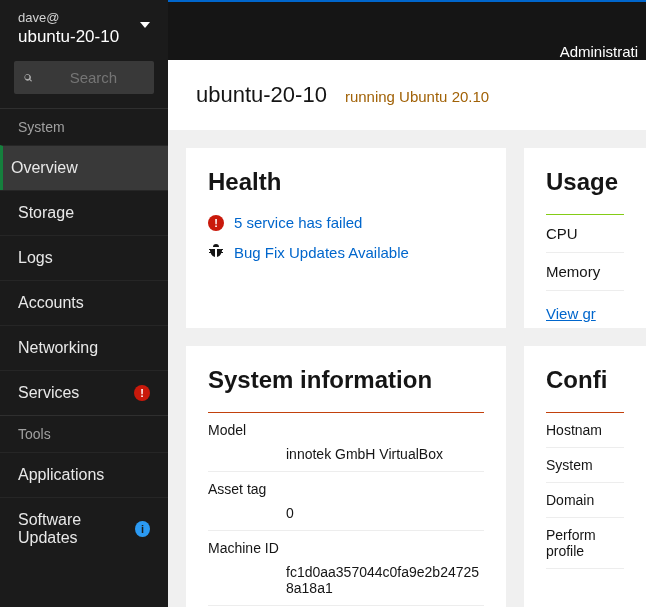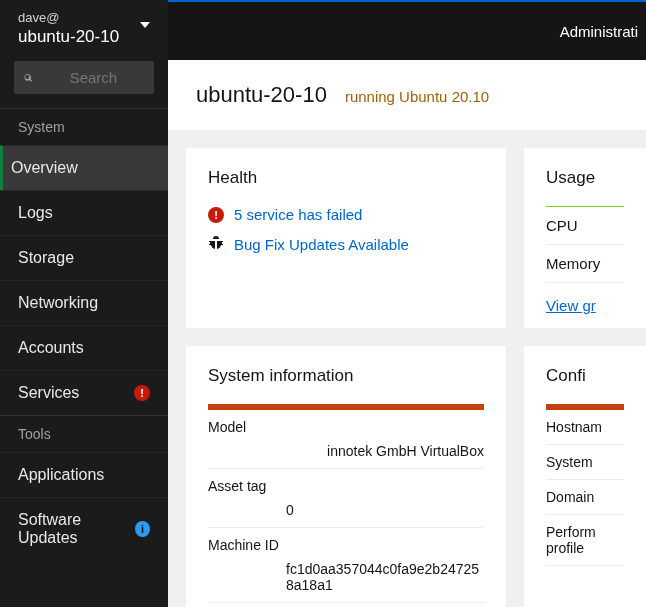--- a/index.html
+++ b/index.html
@@ -15,44 +15,44 @@
   .search-box svg { width: 14px; height: 14px; fill: #aaa; margin-right: 8px; }
   .search-box input { background: transparent; border: none; outline: none; color: #d2d2d2; font-size: 15px; width: 100%; }
   .nav-header { font-size: 14px; color: #a0a0a0; padding: 10px 18px 10px 18px; border-top: 1px solid #2f2f2f; }
   .nav-item { display: flex; align-items: center; justify-content: space-between; padding: 13px 18px; font-size: 16px; color: #e8e8e8; cursor: pointer; border-top: 1px solid #262626; }
   .nav-item.active { background: #393939; border-left: 3px solid #15803d; padding-left: 8px; }
   .badge-dot { width: 16px; height: 16px; border-radius: 50%; display: inline-flex; align-items: center; justify-content: center; font-size: 11px; font-weight: bold; color: #1b1b1b; }
   .badge-red { background: #c9190b; color: #fff; }
   .badge-blue { background: #2b9af3; color: #1b1b1b; }
 
   .main { flex: 1; background: #fff; display: flex; flex-direction: column; }
-  .topbar { height: 60px; background: #151515; border-top: 2px solid #0066cc; color: #fff; display: flex; align-items: center; justify-content: flex-end; padding: 0 8px; }
+  .topbar { height: 60px; background: #151515; border-top: 2px solid #0066cc; color: #fff; display: flex; align-items: flex-end; justify-content: flex-end; padding: 0 8px; }
   .topbar span { font-size: 15px; }
   .content { background: #f0f0f0; flex: 1; overflow: hidden; }
   .page-head { background: #fff; padding: 22px 28px; display: flex; align-items: baseline; gap: 18px; }
   .page-head h1 { font-size: 22px; font-weight: 400; color: #151515; }
   .page-head .sub { font-size: 15px; color: #a16207; }
   .cards { display: flex; gap: 18px; padding: 18px 0 0 18px; }
   .card { background: #fff; padding: 20px 22px; min-width: 0; }
   .card.health { width: 320px; height: 180px; }
   .card.usage { flex: 1; height: 180px; }
-  .card h2 { font-size: 17px; font-weight: 400; margin-bottom: 18px; }
+  .card h2 { font-size: 24px; font-weight: 700; margin-bottom: 18px; }
   .health-row { display: flex; align-items: center; gap: 10px; margin-bottom: 12px; font-size: 15px; }
   .health-row a { color: #06c; text-decoration: none; }
   .icon-circle-err { width: 16px; height: 16px; border-radius: 50%; background: #c9190b; color: #fff; display: inline-flex; align-items: center; justify-content: center; font-size: 11px; font-weight: bold; }
   .icon-bug svg { width: 16px; height: 16px; fill: #151515; }
   .usage-row { display: flex; padding: 10px 0; border-bottom: 1px solid #ededed; font-size: 15px; }
   .usage-row:first-of-type { border-top: 1px solid #84cc16; }
   .view-link { color: #06c; font-size: 15px; display: inline-block; margin-top: 14px; }
 
   .cards2 { display: flex; gap: 18px; padding: 18px 0 0 18px; }
   .card.sysinfo { width: 320px; }
   .card.config { flex: 1; }
   .kv-row { display: flex; padding: 9px 0; border-bottom: 1px solid #ededed; font-size: 14px; }
-  .kv-row:first-of-type { border-top: 6px solid #c2410c; justify-content: space-between; }
+  .kv-row:first-of-type { border-top: 1px solid #c2410c; }
   .kv-key { width: 78px; color: #151515; flex-shrink: 0; }
   .kv-val { color: #151515; word-break: break-all; margin-top: 24px; }
   .config .kv-key { width: 78px; }
 </style>
 </head>
 <body>
 
 <div class="app">
   <aside class="sidebar">
     <div class="host-block">
@@ -66,30 +66,30 @@
             <path d="M11.7 10.3a6 6 0 1 0-1.4 1.4l3 3 1.4-1.4-3-3zM6 10a4 4 0 1 1 0-8 4 4 0 0 1 0 8z"></path>
           </svg>
         <input placeholder="Search" style="">
       </div>
     </div>
     <div class="nav-header">System</div>
     <div class="nav-item active">
         <span>Overview</span>
       </div>
     <div class="nav-item">
+        <span>Storage</span>
+      </div>
+    <div class="nav-item">
         <span>Logs</span>
       </div>
     <div class="nav-item">
-        <span>Storage</span>
+        <span>Accounts</span>
       </div>
     <div class="nav-item">
         <span>Networking</span>
-      </div>
-    <div class="nav-item">
-        <span>Accounts</span>
       </div>
     <div class="nav-item">
       <span>Services</span>
       <span class="badge-dot badge-red">!</span>
     </div>
     <div class="nav-header">Tools</div>
     <div class="nav-item">
         <span>Applications</span>
       </div>
     <div class="nav-item">

